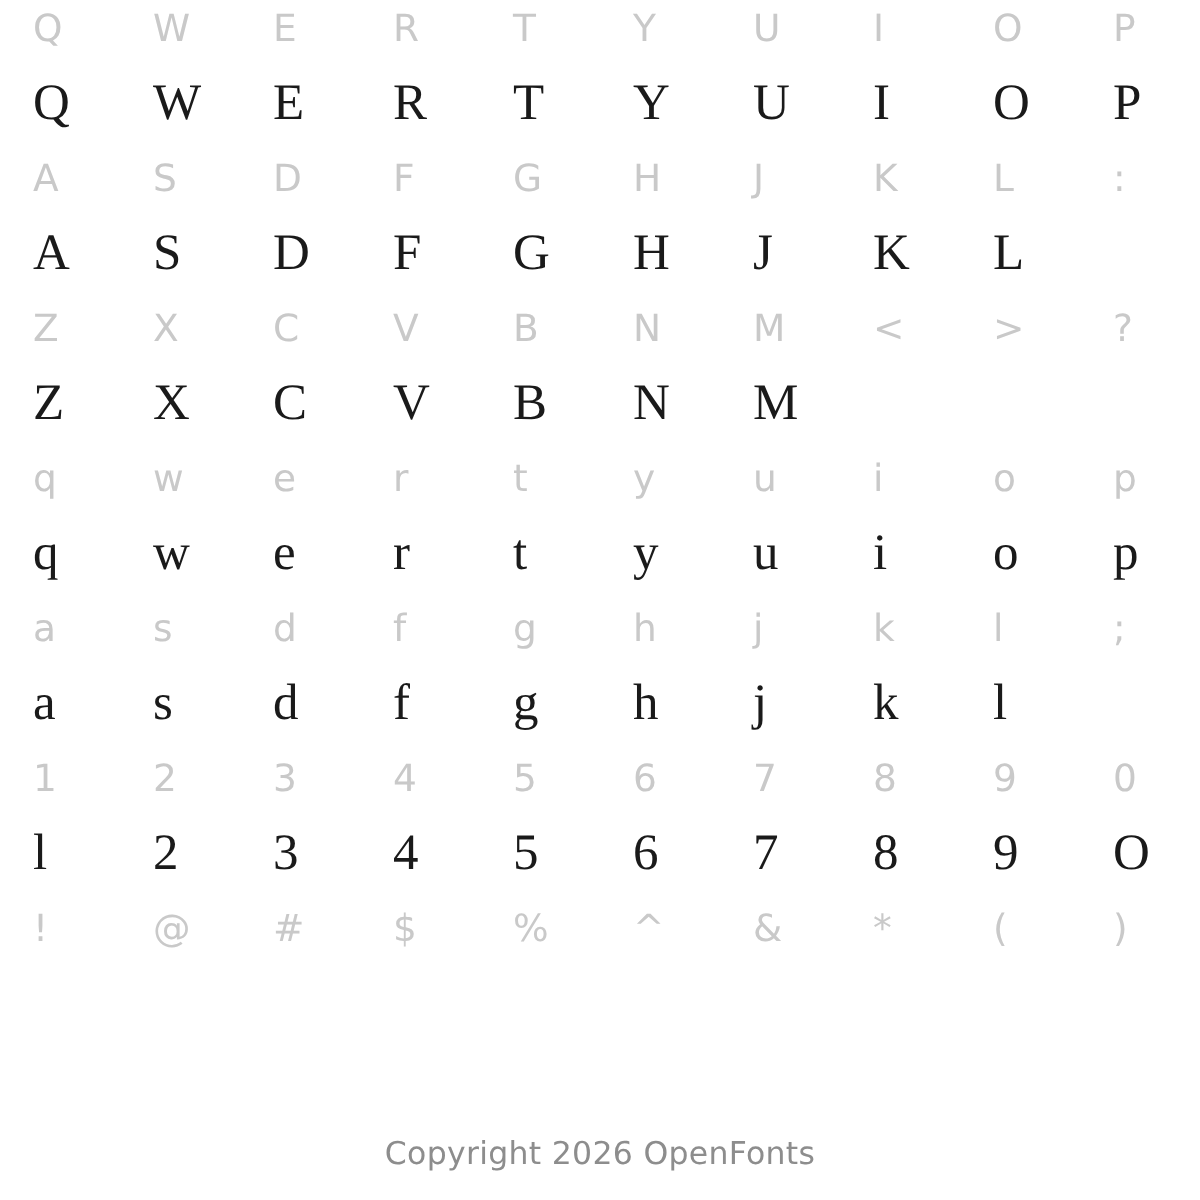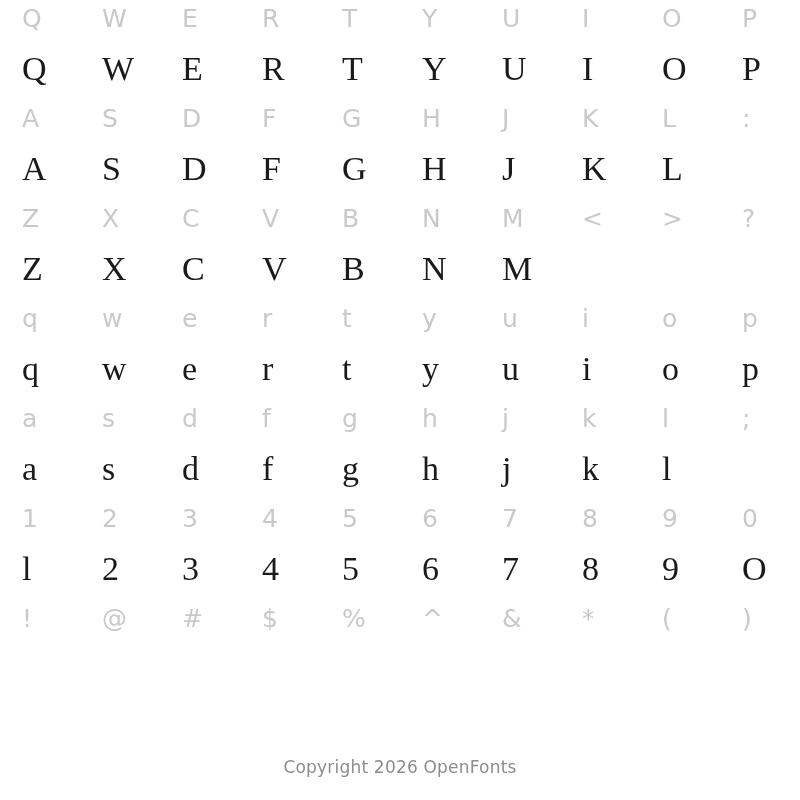--- a/index.html
+++ b/index.html
@@ -67,21 +67,21 @@
   }
   .footer {
     position: absolute;
     left: 0;
     top: 757px;
     width: 800px;
     text-align: center;
   }
   .footer-text {
     font-family: "DejaVu Sans", sans-serif;
-    font-size: 17px;
+    font-size: 21px;
     color: #8d8d8d;
     letter-spacing: 0.2px;
   }
 </style>
 </head>
 <body>
 
 <div id="specimen">
   <div class="grid">
 

